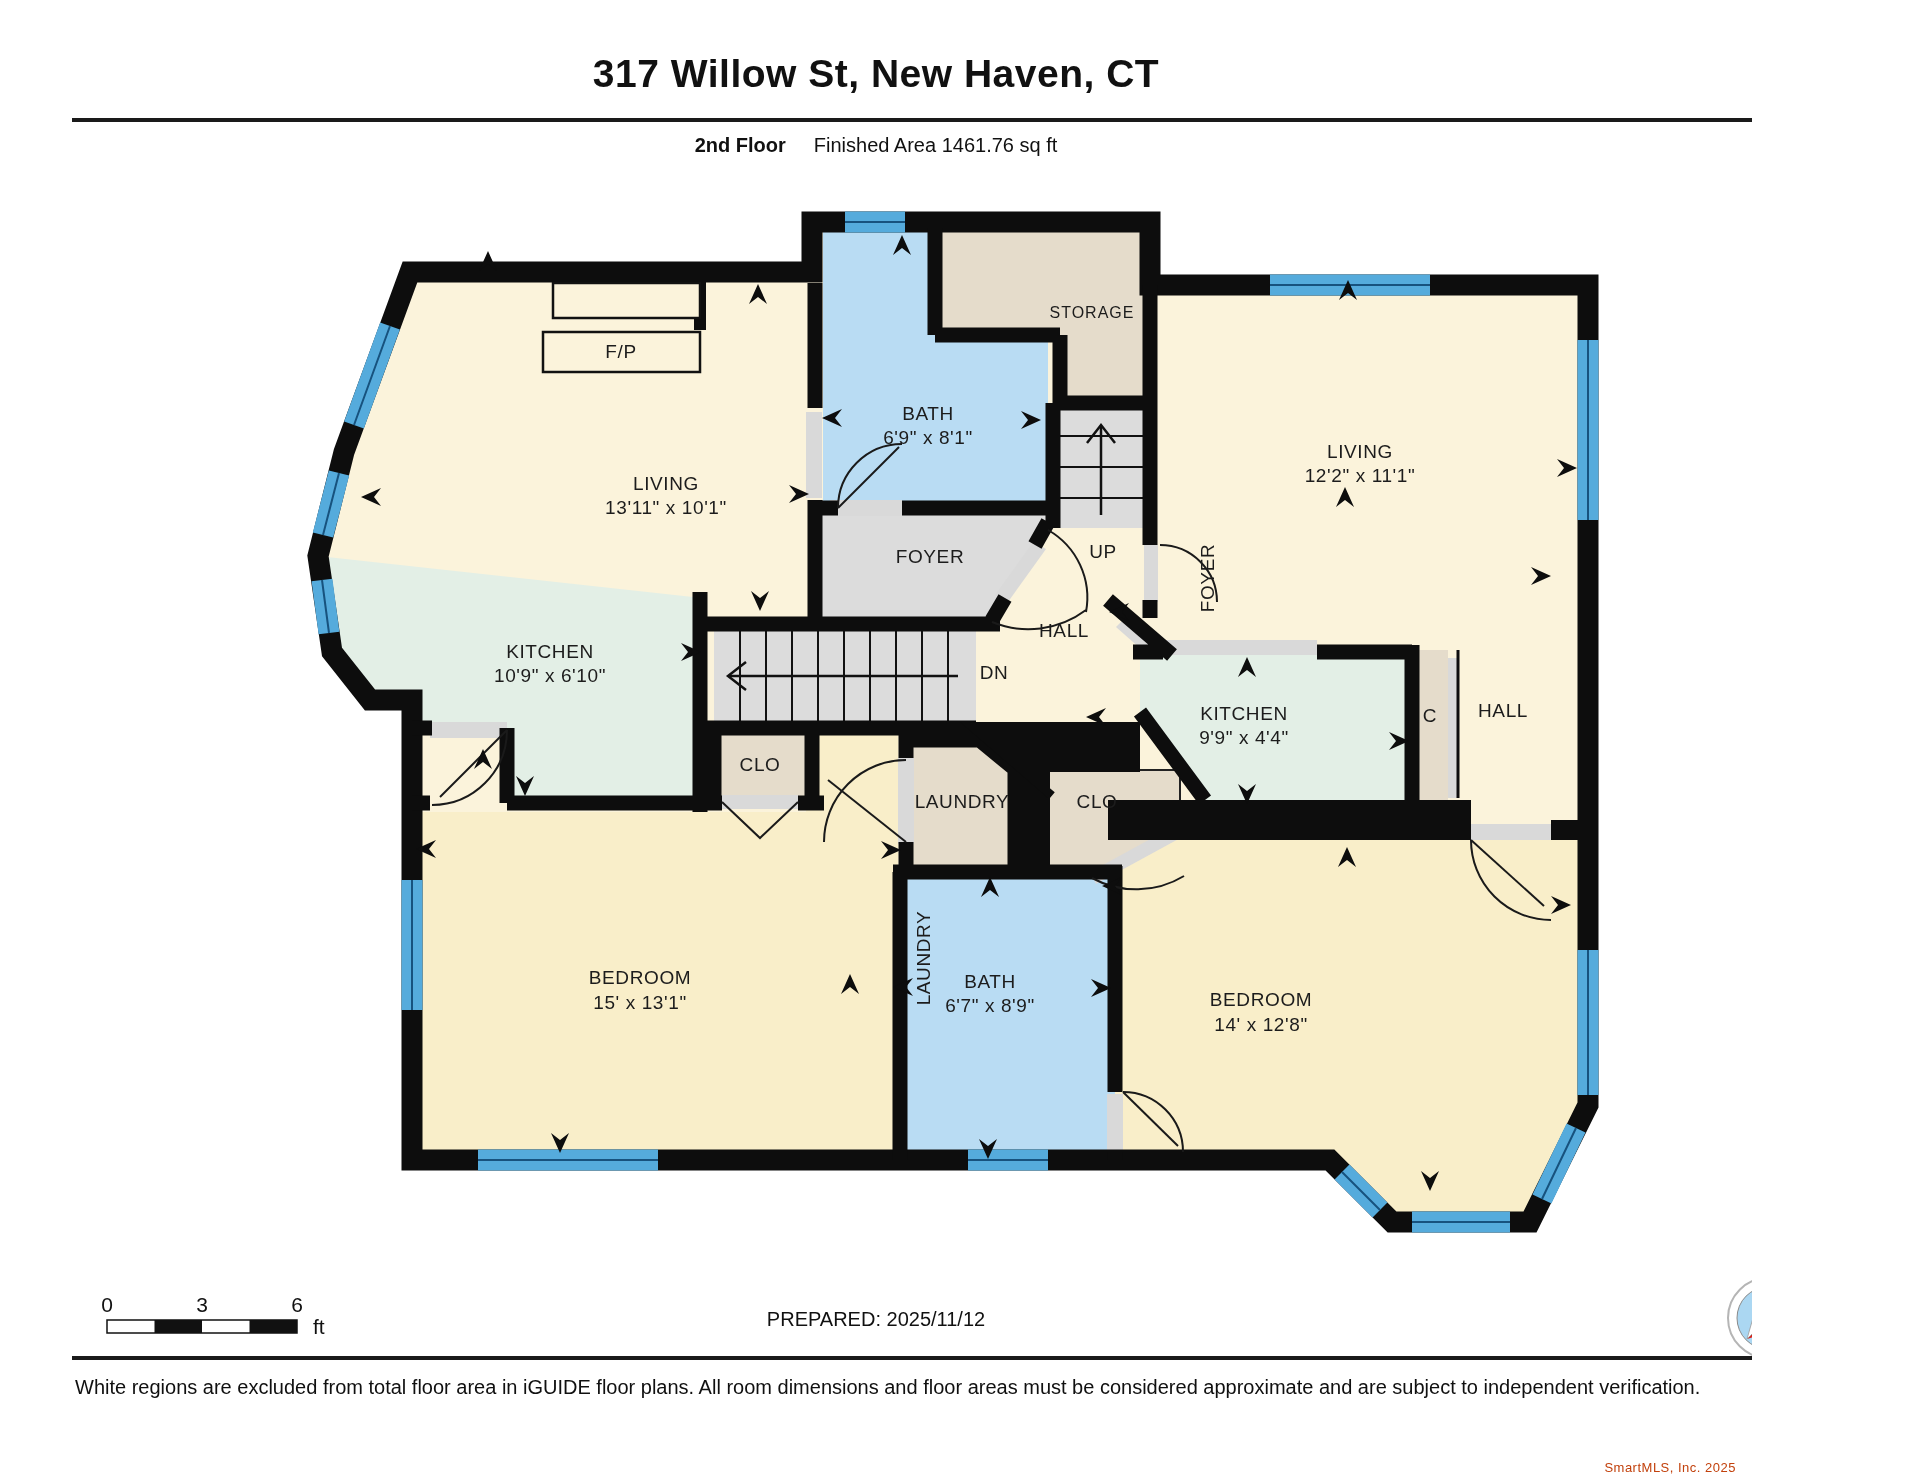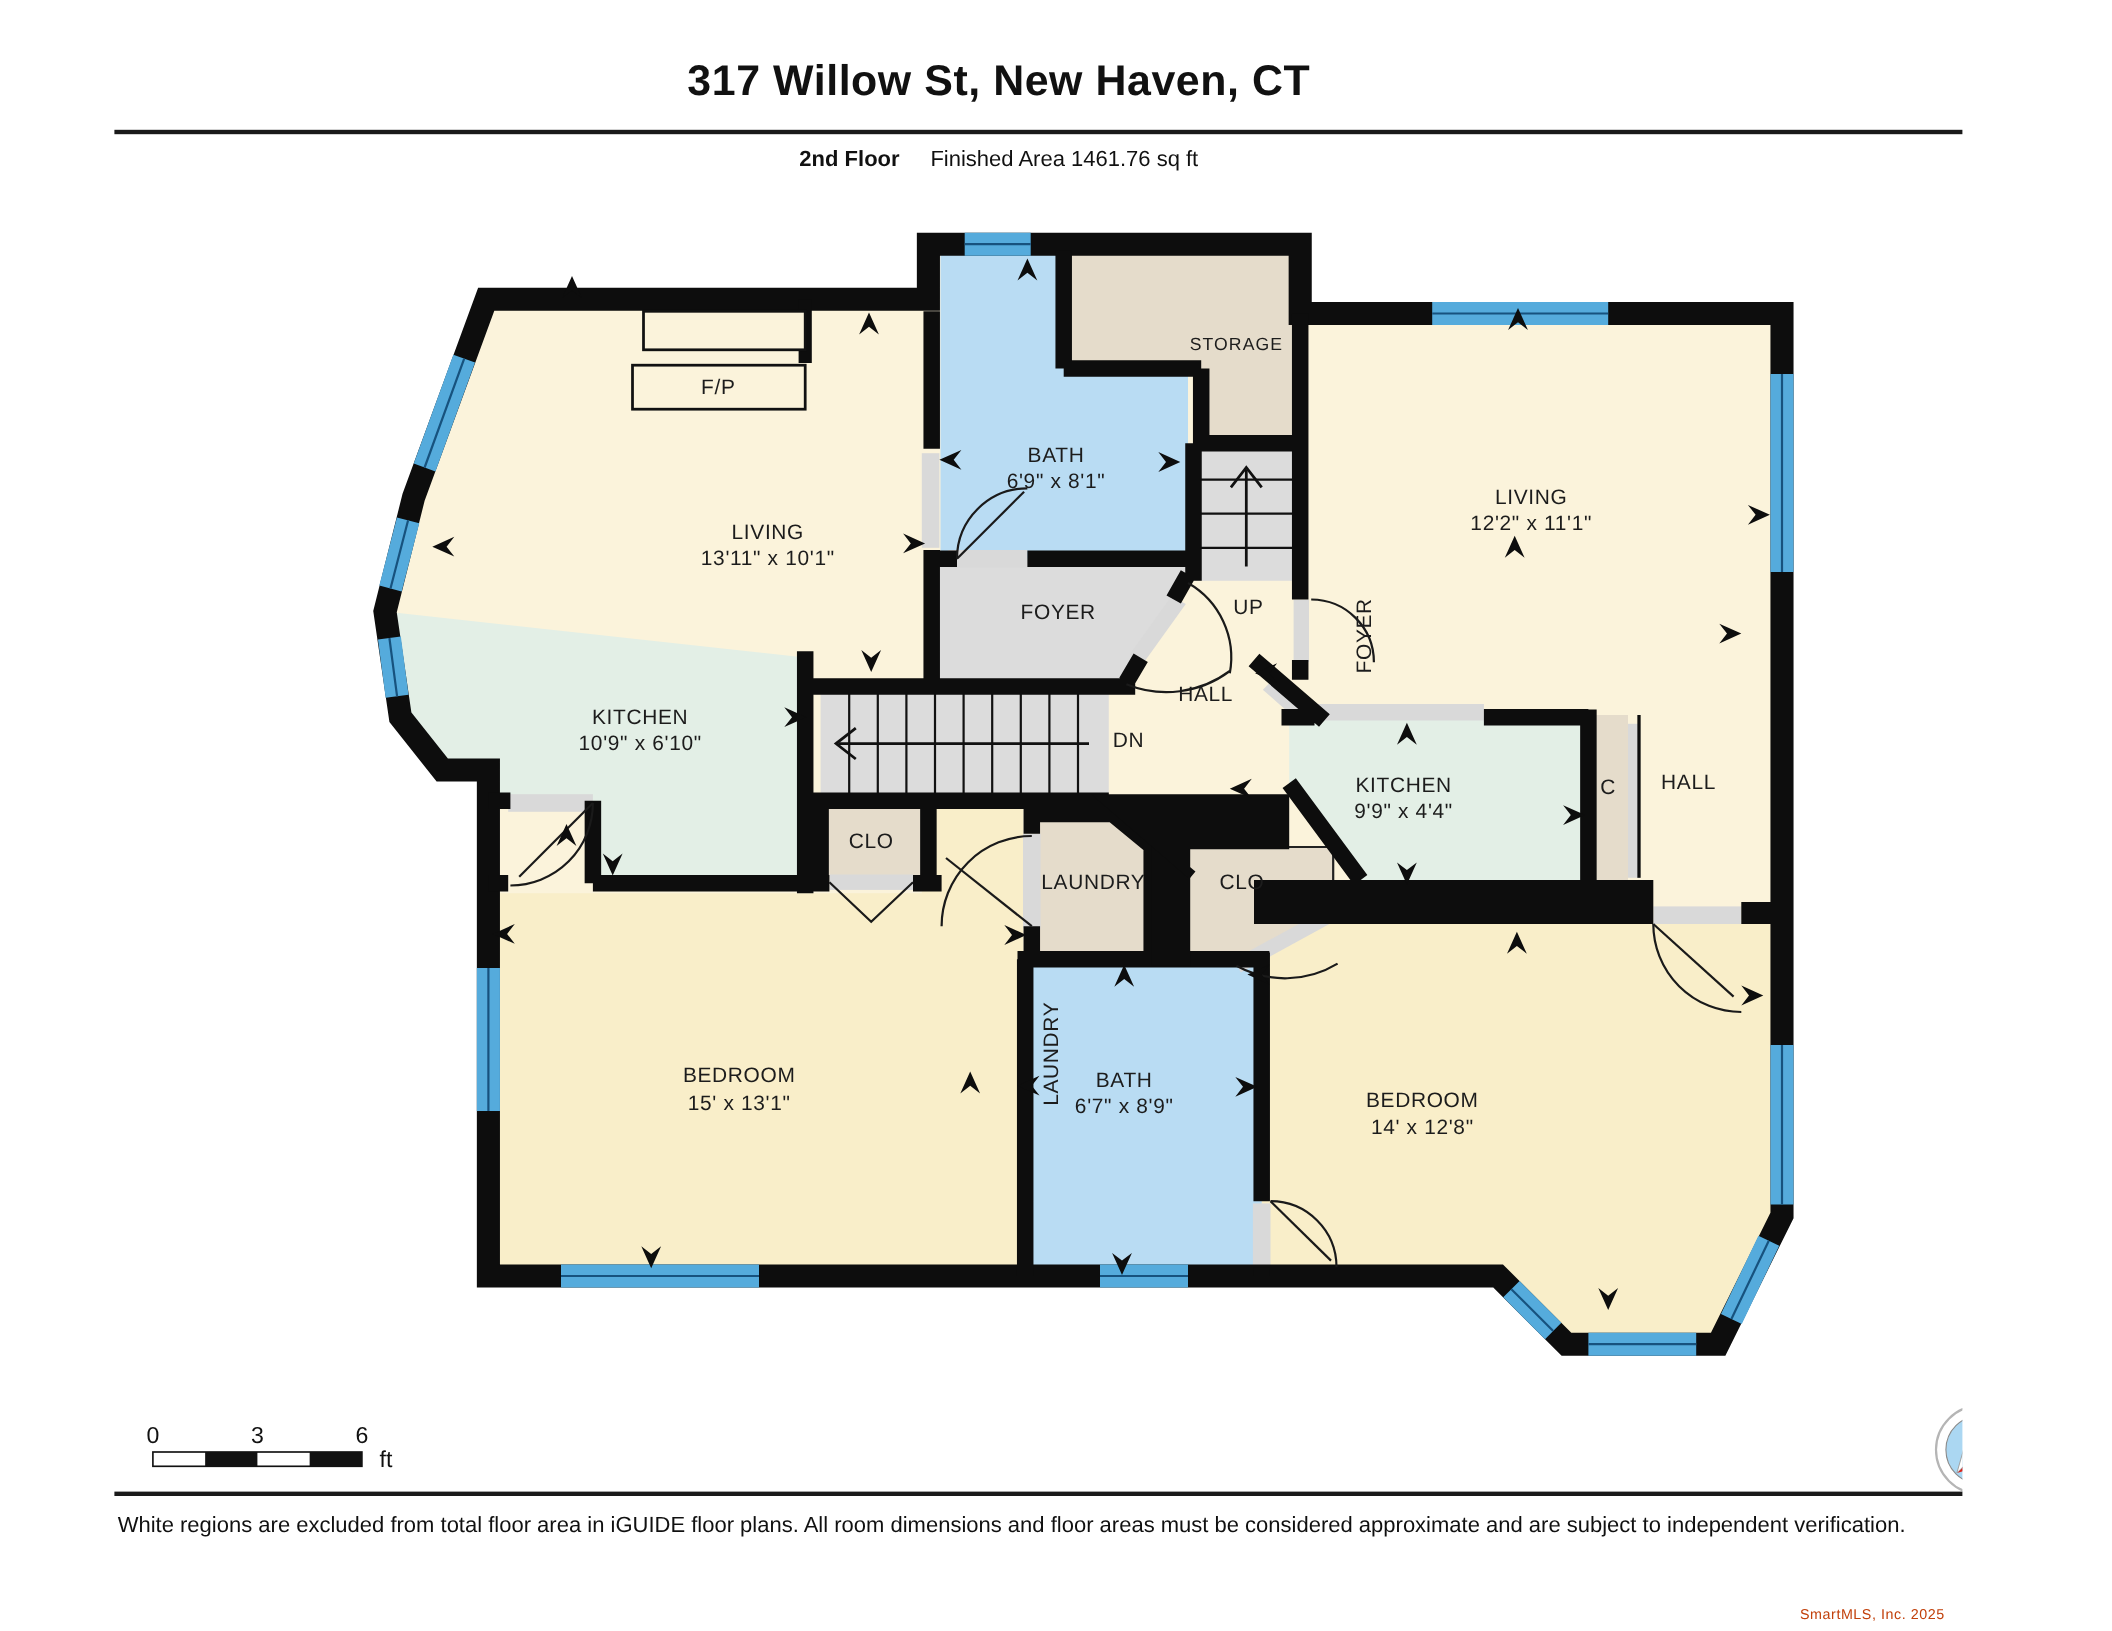--- a/index.html
+++ b/index.html
@@ -1,17 +1,17 @@
 <!DOCTYPE html>
 <html><head>
 <meta charset="utf-8">
 <style>
   html,body{margin:0;padding:0;background:#fff;}
   .page{position:relative;width:1752px;height:1483px;background:#fff;overflow:hidden;
-        font-family:"Liberation Sans", sans-serif;color:#111;margin-left:32px;}
+        font-family:"Liberation Sans", sans-serif;color:#111;}
   .title{position:absolute;top:52px;left:0;width:100%;text-align:center;
          font-size:39px;font-weight:bold;letter-spacing:.5px;}
   .rule{position:absolute;left:72px;width:1776px;height:4px;background:#1a1a1a;}
   .rule.top{top:118px;}
   .rule.bottom{top:1356px;}
   .subtitle{position:absolute;top:134px;left:0;width:100%;text-align:center;font-size:20px;}
   .subtitle .bold{font-weight:bold;margin-right:28px;}
   .prepared{position:absolute;top:1308px;left:0;width:100%;text-align:center;font-size:20px;}
   .disclaimer{position:absolute;top:1376px;left:75px;width:1700px;font-size:20px;color:#101010;}
   .watermark{position:absolute;top:1460px;right:16px;font-size:13px;color:#c2410c;letter-spacing:.5px;}
@@ -224,17 +224,18 @@
 
     <g>
       <circle cx="1768" cy="1318" r="40" fill="#fff" stroke="#b5b5b5" stroke-width="2"></circle>
       <circle cx="1768" cy="1318" r="31" fill="#ABD7F2" stroke="#8a8a8a" stroke-width="1"></circle>
       <path d="M1792,1294 L1747,1339 L1776,1331 Z" fill="#D9251D"></path>
       <path d="M1792,1294 L1747,1339 L1755,1311 Z" fill="#fff" stroke="#999" stroke-width="0.8"></path>
       <text x="1801" y="1292" font-size="16" fill="#111" transform="rotate(40 1801 1292)">N</text>
     </g>
   </svg>
 
+  <div class="prepared">PREPARED: 2025/11/12</div>
   <div class="rule bottom"></div>
   <div class="disclaimer">White regions are excluded from total floor area in iGUIDE floor plans. All room dimensions and floor areas must be considered approximate and are subject to independent verification.</div>
   <div class="watermark">SmartMLS, Inc. 2025</div>
 
 </div>
 
 </body></html>

